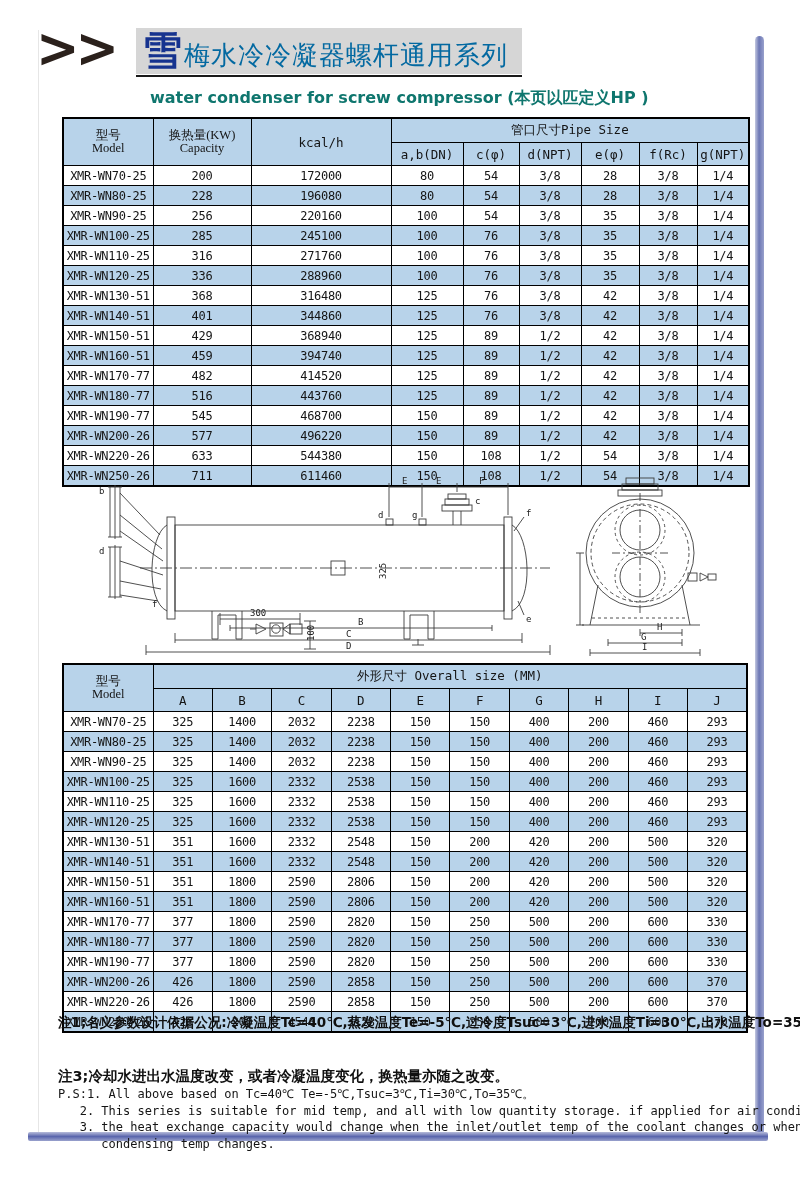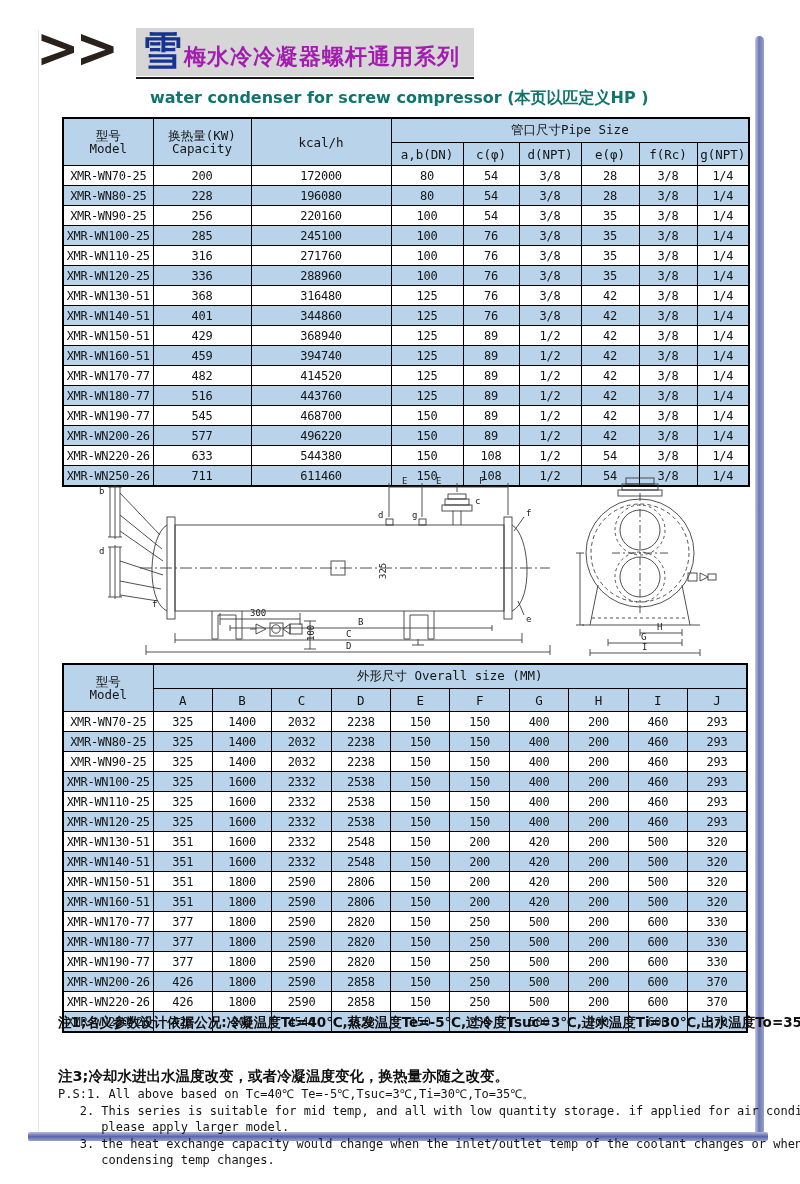--- a/index.html
+++ b/index.html
@@ -9,35 +9,35 @@
   .right-bar{position:absolute;left:755px;top:36px;width:9px;height:1100px;
              background:linear-gradient(to right,#c3c8e0,#6c77b5 45%,#99a1cc);border-radius:5px;}
   .bottom-bar{position:absolute;left:28px;top:1132px;width:740px;height:9px;
               background:linear-gradient(to bottom,#b7bcda,#5a66ad 50%,#9aa2cd);border-radius:2px;}
   
   .chevrons{position:absolute;left:36px;top:18px;font-size:52px;font-weight:bold;color:#2b211c;
             letter-spacing:-4px;transform:scaleY(1.05);font-family:"DejaVu Sans",sans-serif;}
   .title-wrap{position:absolute;left:136px;top:28px;border-bottom:2px solid #1a1a1a;padding-bottom:1px;}
   .title-box{display:inline-flex;align-items:baseline;background:#d6d6d6;padding:1px 14px 2px 6px;}
   .title-initial{font-size:40px;line-height:42px;font-weight:bold;color:#16338f;margin-right:2px;}
-  .title-cn{font-size:22px;line-height:34px;font-weight:bold;color:#a21caf;letter-spacing:1px;}
+  .title-cn{font-size:26px;line-height:34px;font-weight:normal;color:#0369a1;letter-spacing:1px;}
   .subtitle{position:absolute;left:150px;top:88px;font-size:16px;font-weight:600;color:#0f766e;}
   
   table.spec{border-collapse:collapse;table-layout:fixed;width:686px;position:absolute;left:62px;
              border:2px solid #000;font-family:"DejaVu Sans Mono","Liberation Mono",monospace;}
   #pipe-table{top:117px;}
   #size-table{top:663px;}
   table.spec th,table.spec td{border:1px solid #000;text-align:center;vertical-align:middle;
              padding:0;font-weight:normal;font-size:12px;color:#141414;overflow:hidden;}
   table.spec thead th{background:#b8d3ea;font-size:12.5px;}
   table.spec thead tr.r1 th{height:23px;}
   table.spec thead tr.r2 th{height:22px;}
   table.spec tbody td{height:19px;letter-spacing:-0.3px;background:#ffffff;}
   table.spec tbody tr:nth-child(even) td{background:#b8d3ea;}
-  .hdr2line{line-height:13px;font-size:12.5px;}
+  .hdr2line{line-height:13px;font-size:12.5px;font-family:Liberation Serif, serif;}
   
   .drawing{position:absolute;left:52px;top:473px;}
   .drawing svg text{font-family:"DejaVu Sans Mono",monospace;font-size:9px;fill:#222;}
   
   .notes{position:absolute;left:58px;top:1014px;width:705px;}
   .note-cn{font-size:13.5px;font-weight:bold;color:#101010;line-height:17px;white-space:pre;
            font-family:"DejaVu Sans",sans-serif;}
   .note-cn.big{font-size:14.5px;line-height:19px;margin-top:36px;}
   .note-ps{font-size:12px;color:#141414;line-height:16.5px;white-space:pre;
            font-family:"DejaVu Sans Mono","Liberation Mono",monospace;}
@@ -662,17 +662,16 @@
           <td>370</td>
         </tr>
       </tbody>
   </table>
 
   <div class="notes">
     <div class="note-cn">注1;名义参数设计依据公况:冷凝温度Tc=40℃,蒸发温度Te=-5℃,过冷度Tsuc=3℃,进水温度Ti=30℃,出水温度To=35℃。</div>
     <div class="note-cn big">注3;冷却水进出水温度改变，或者冷凝温度变化，换热量亦随之改变。</div>
     <div class="note-ps">P.S:1. All above based on Tc=40℃ Te=-5℃,Tsuc=3℃,Ti=30℃,To=35℃。</div>
     <div class="note-ps">   2. This series is suitable for mid temp, and all with low quantity storage. if applied for air conditioning,</div>
-    <div class="note-ps">      please apply larger model.</div>
     <div class="note-ps">   3. the heat exchange capacity would change when the inlet/outlet temp of the coolant changes or when the</div>
     <div class="note-ps">      condensing temp changes.</div>
   </div>
 </div>
 
 </body></html>

